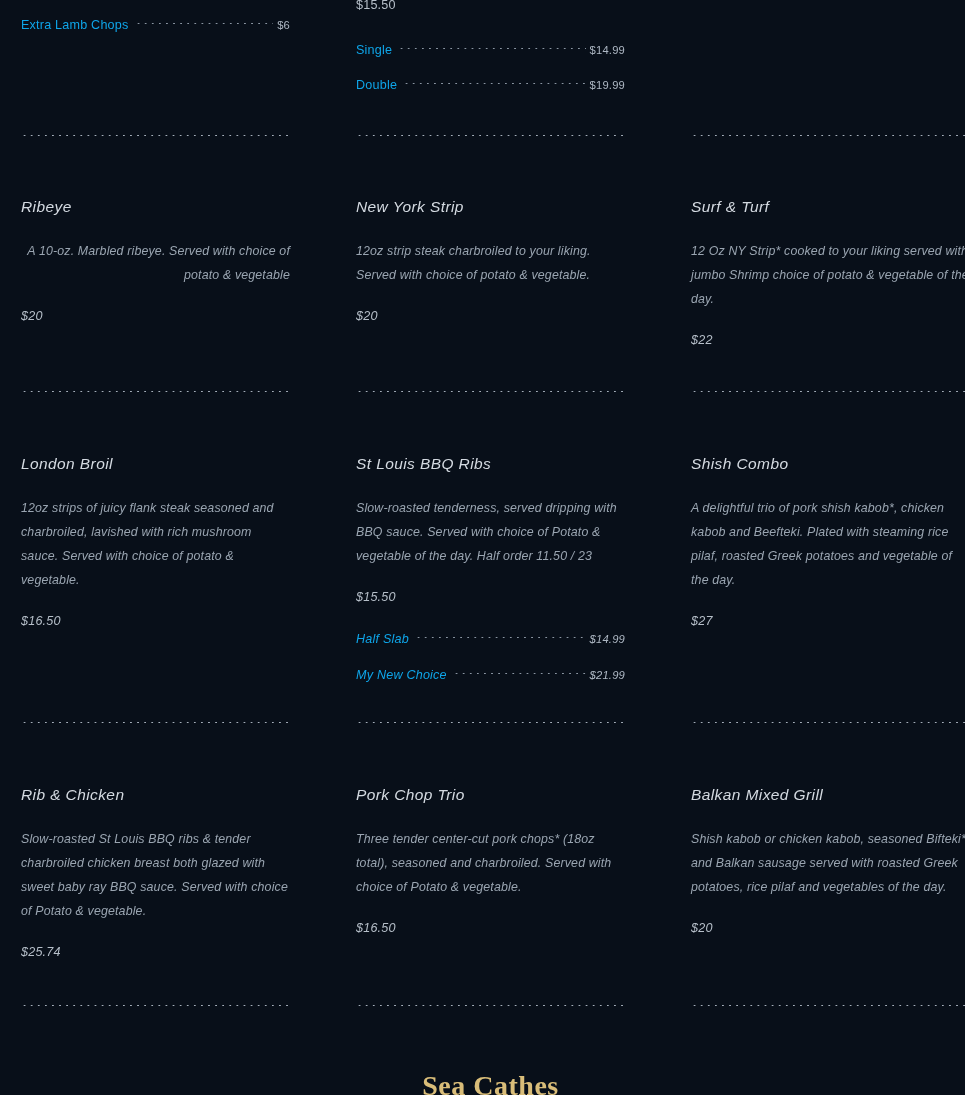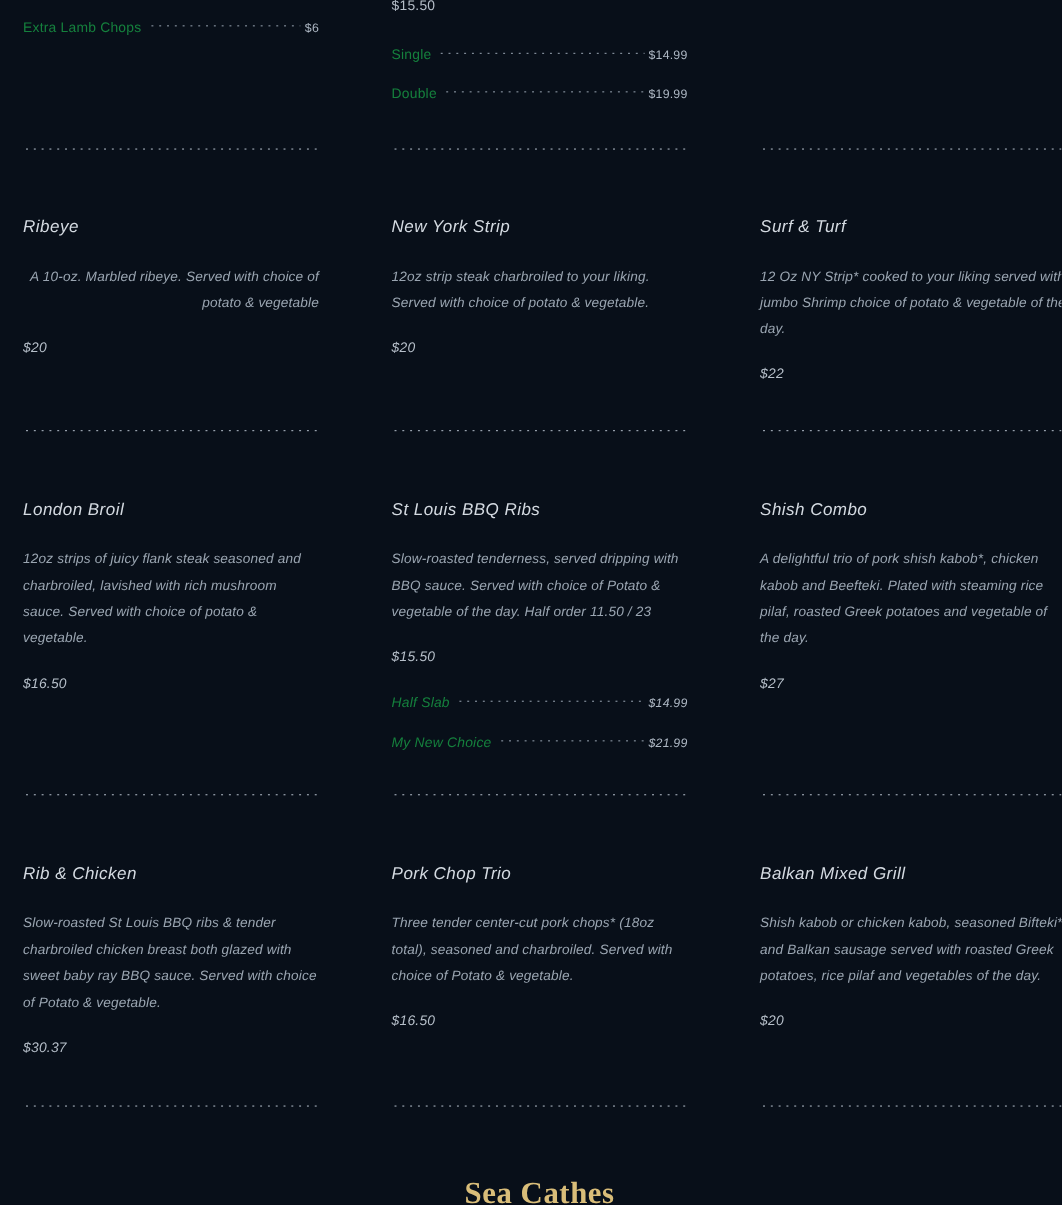--- a/index.html
+++ b/index.html
@@ -68,21 +68,21 @@
   }
 
   
   .opt-row {
     display: flex;
     align-items: baseline;
     width: 100%;
   }
   .opt-name {
     font-size: 12.6px;
-    color: #15803d;
+    color: #0ea5e9;
     letter-spacing: .2px;
     white-space: nowrap;
     flex: 0 0 auto;
   }
   .opt-leader {
     flex: 1 1 auto;
     height: 1px;
     margin: 0 4px 4px 6px;
     min-width: 10px;
     background-image: radial-gradient(circle, #8b96a3 0.85px, rgba(0,0,0,0) 1.05px);
@@ -208,21 +208,21 @@
     <div class="item-price" style="margin-top:22px;">$27</div>
   </div>
 
   <div class="abs sep col1" style="left:21px; top:722px;"></div>
   <div class="abs sep col2" style="left:356px; top:722px;"></div>
   <div class="abs sep" style="left:691px; top:722px; width:290px;"></div>
 
   <div class="abs menu-cell" style="left:21px; top:786px; width:275px;">
     <div class="item-title">Rib &amp; Chicken</div>
     <div class="item-desc" style="margin-top:22px;">Slow-roasted St Louis BBQ ribs &amp; tender charbroiled chicken breast both glazed with sweet baby ray BBQ sauce. Served with choice of Potato &amp; vegetable.</div>
-    <div class="item-price" style="margin-top:22px;">$30.37</div>
+    <div class="item-price" style="margin-top:22px;">$25.74</div>
   </div>
 
   <div class="abs menu-cell" style="left:356px; top:786px; width:269px;">
     <div class="item-title">Pork Chop Trio</div>
     <div class="item-desc" style="margin-top:22px;">Three tender center-cut pork chops* (18oz total), seasoned and charbroiled. Served with choice of Potato &amp; vegetable.</div>
     <div class="item-price" style="margin-top:22px;">$16.50</div>
   </div>
 
   <div class="abs menu-cell" style="left:691px; top:786px; width:278px;">
     <div class="item-title">Balkan Mixed Grill</div>

